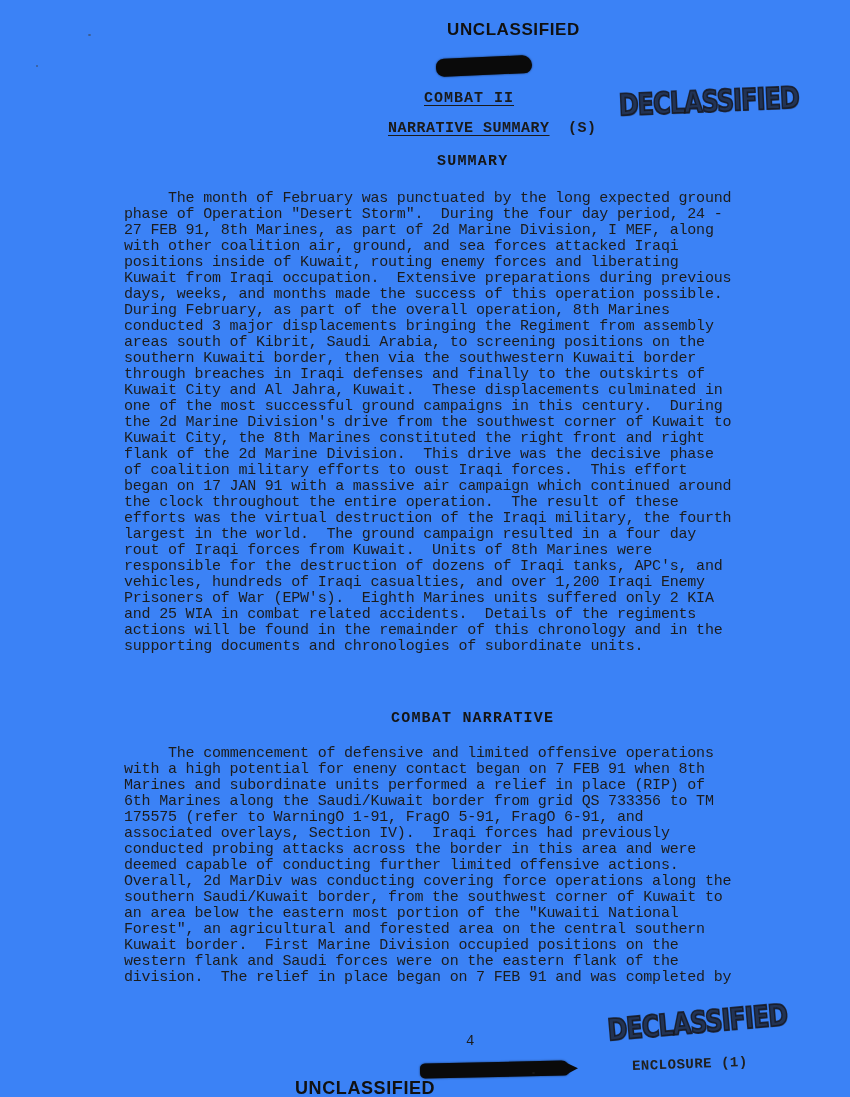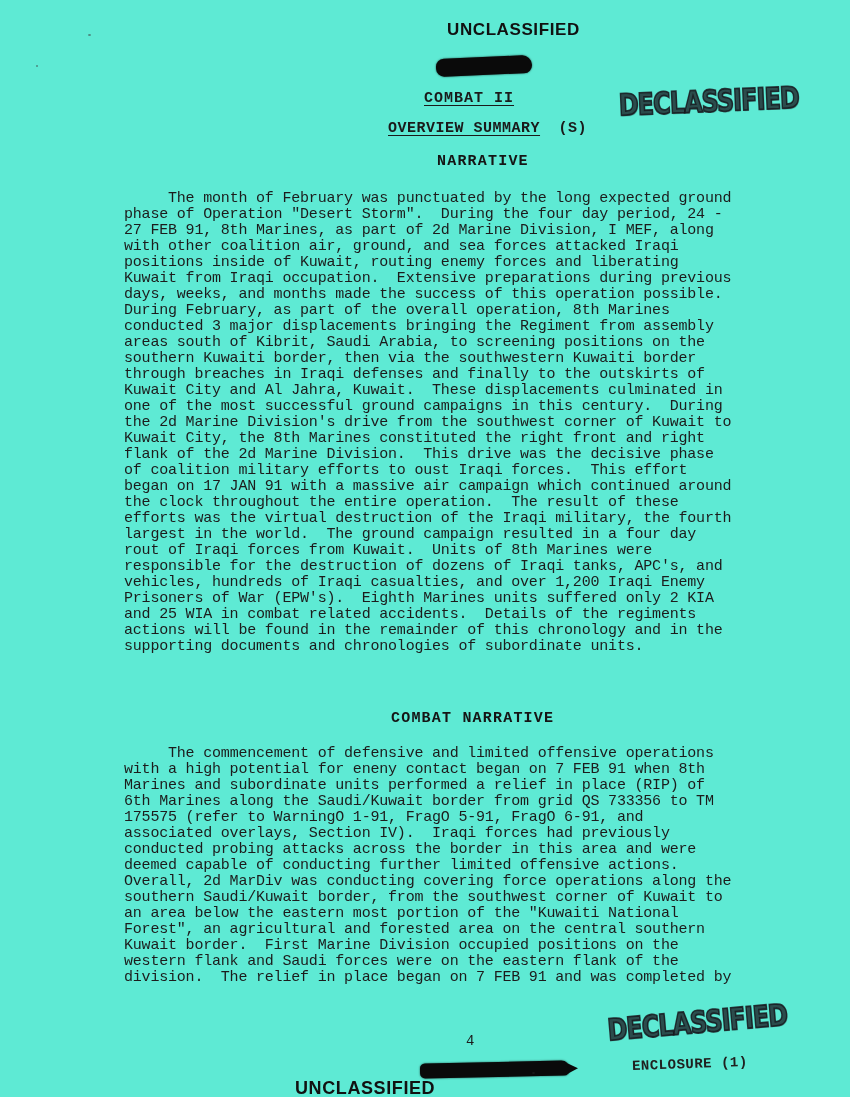--- a/index.html
+++ b/index.html
@@ -1,21 +1,21 @@
 <!DOCTYPE html>
 <html><head>
 <meta charset="utf-8">
 <style>
   html, body { margin: 0; padding: 0; background: #e8e8e6; }
   .page {
     position: relative;
     width: 850px;
     height: 1097px;
     margin: 0 auto;
-    background: #5eead4;
+    background: #3b82f6;
     font-family: "Liberation Mono", "DejaVu Sans Mono", monospace;
     color: #1a1a1a;
     overflow: hidden;
   }
 
   .classification {
     position: absolute;
     font-family: "Liberation Sans", sans-serif;
     font-weight: bold;
     font-size: 17px;
@@ -150,27 +150,27 @@
   <div class="classification header">UNCLASSIFIED</div>
 
   <div class="speck s1"></div>
   <div class="speck s2"></div>
 
   <div class="redaction top"></div>
 
   <div class="section-title">COMBAT II</div>
 
   <div class="narrative-title">
-    <span class="underlined">OVERVIEW SUMMARY</span>
+    <span class="underlined">NARRATIVE SUMMARY</span>
     <span class="suffix">(S)</span>
   </div>
 
   <div class="stamp top">DECLASSIFIED</div>
 
-  <div class="center-heading overview-heading">NARRATIVE</div>
+  <div class="center-heading overview-heading">SUMMARY</div>
 
   <div class="body-text p1">     The month of February was punctuated by the long expected ground
 phase of Operation "Desert Storm".  During the four day period, 24 -
 27 FEB 91, 8th Marines, as part of 2d Marine Division, I MEF, along
 with other coalition air, ground, and sea forces attacked Iraqi
 positions inside of Kuwait, routing enemy forces and liberating
 Kuwait from Iraqi occupation.  Extensive preparations during previous
 days, weeks, and months made the success of this operation possible.
 During February, as part of the overall operation, 8th Marines
 conducted 3 major displacements bringing the Regiment from assembly

